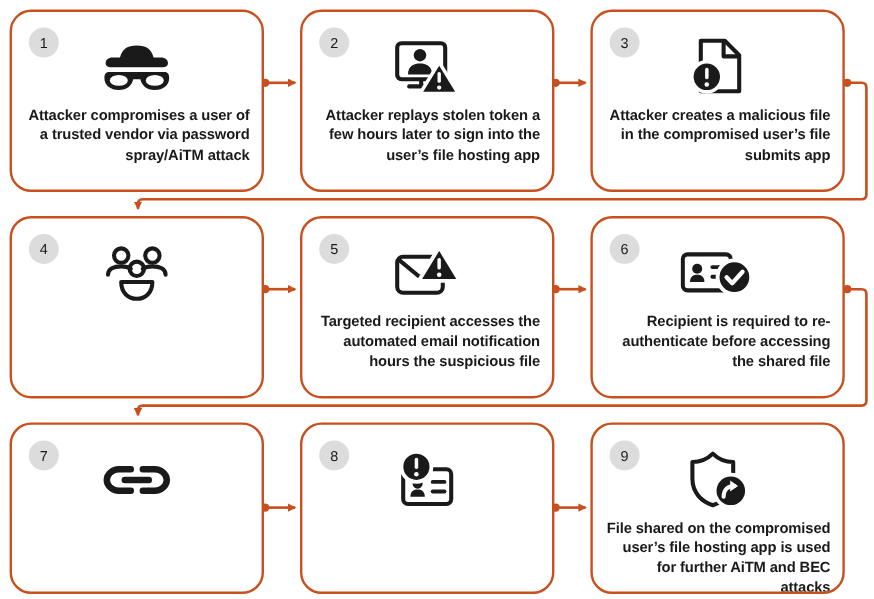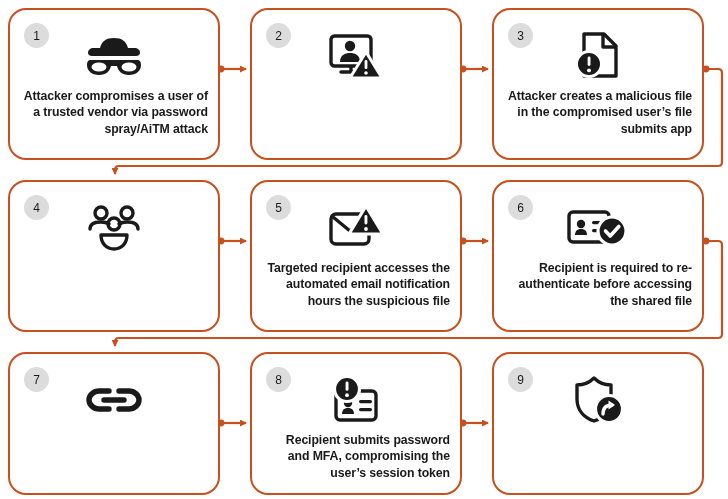--- a/index.html
+++ b/index.html
@@ -119,20 +119,21 @@
         <rect x="3" y="4" width="40" height="30" rx="3.5" fill="none" stroke="#1A1A1A" stroke-width="3.4"></rect>
         <path d="M13 40 L33 40" stroke="#1A1A1A" stroke-width="3.4" stroke-linecap="round"></path>
         <path d="M23 34 L23 40" stroke="#1A1A1A" stroke-width="3.4"></path>
         <circle cx="22" cy="14" r="5.2" fill="#1A1A1A"></circle>
         <path d="M12 30 C12 23,17 21,22 21 C27 21,32 23,32 30 Z" fill="#1A1A1A"></path>
         <path d="M38 20 L54 46 L22 46 Z" fill="#1A1A1A" stroke="#ffffff" stroke-width="3"></path>
         <rect x="36.6" y="28" width="2.8" height="9" rx="1.3" fill="#ffffff"></rect>
         <circle cx="38" cy="41" r="1.8" fill="#ffffff"></circle>
       </svg>
     </div>
+    <div class="caption">Attacker replays stolen token a few hours later to sign into the user’s file hosting app</div>
   </div>
 
   <div class="card c3 r1">
     <div class="badge">3</div>
     <div class="icon">
       <svg width="48" height="50" viewBox="0 0 48 50">
         <path d="M10 3 L30 3 L42 15 L42 45 L10 45 Z" fill="none" stroke="#1A1A1A" stroke-width="3.4" stroke-linejoin="round"></path>
         <path d="M29 3 L29 16 L42 16" fill="none" stroke="#1A1A1A" stroke-width="3.4" stroke-linejoin="round"></path>
         <circle cx="15" cy="33" r="12.5" fill="#1A1A1A" stroke="#ffffff" stroke-width="3"></circle>
         <rect x="13.6" y="25.5" width="2.9" height="9.5" rx="1.4" fill="#ffffff"></rect>
@@ -204,28 +205,28 @@
         <rect x="8" y="15" width="40" height="29" rx="4" fill="none" stroke="#1A1A1A" stroke-width="3.4"></rect>
         <circle cx="20" cy="27" r="4.2" fill="#1A1A1A"></circle>
         <path d="M14 38 C14 33.5,17 32,20 32 C23 32,26 33.5,26 38 Z" fill="#1A1A1A"></path>
         <rect x="31" y="24" width="13" height="3.2" rx="1.6" fill="#1A1A1A"></rect>
         <rect x="31" y="32" width="13" height="3.2" rx="1.6" fill="#1A1A1A"></rect>
         <circle cx="19" cy="13" r="12.5" fill="#1A1A1A" stroke="#ffffff" stroke-width="3.2"></circle>
         <rect x="17.6" y="5.5" width="2.9" height="9.3" rx="1.4" fill="#ffffff"></rect>
         <circle cx="19" cy="19.2" r="1.9" fill="#ffffff"></circle>
       </svg>
     </div>
-    <div class="caption">Recipient submits password and MFA, compromising the user’s session token</div>
   </div>
 
   <div class="card c3 r3">
     <div class="badge">9</div>
     <div class="icon">
       <svg width="52" height="50" viewBox="0 0 52 50">
         <path d="M22 3 C16 9,9 10,5 10 L5 24 C5 36,13 43,22 46 C31 43,39 36,39 24 L39 10 C35 10,28 9,22 3 Z" fill="none" stroke="#1A1A1A" stroke-width="3.4" stroke-linejoin="round"></path>
         <circle cx="37" cy="34" r="13.5" fill="#1A1A1A" stroke="#ffffff" stroke-width="3.2"></circle>
         <path d="M31 39 C31 33,34.5 30,40 30" fill="none" stroke="#ffffff" stroke-width="3.4" stroke-linecap="round"></path>
         <path d="M36.5 25.5 L43 30 L36.5 34.5 Z" fill="#ffffff"></path>
       </svg>
     </div>
+    <div class="caption">File shared on the compromised user’s file hosting app is used for further AiTM and BEC attacks</div>
   </div>
 
 </div>
 
 </body></html>

